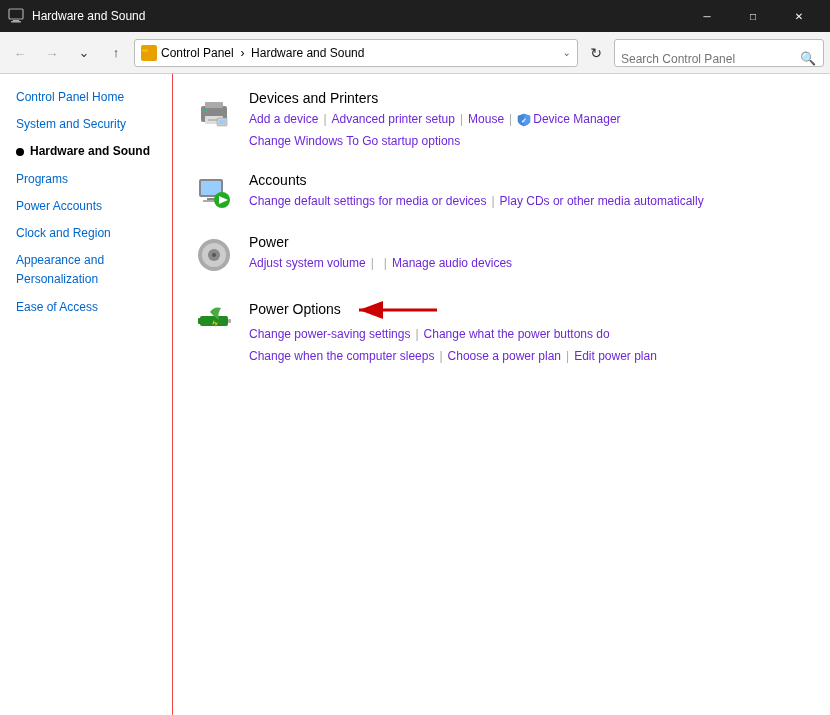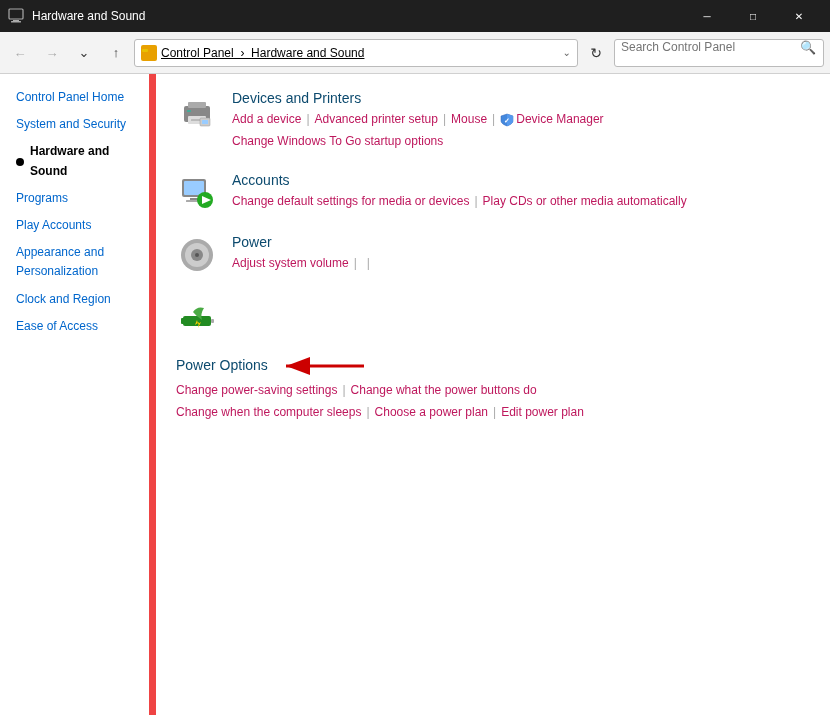--- a/index.html
+++ b/index.html
@@ -95,21 +95,20 @@
       display: flex;
       align-items: center;
       justify-content: center;
       font-size: 9px;
       color: #fff;
     }
     .address-text {
       font-size: 12px;
       color: #000;
       flex: 1;
-      text-decoration: underline;
     }
     .address-chevron {
       color: #666;
       font-size: 10px;
     }
     .refresh-btn {
       width: 28px;
       height: 28px;
       display: flex;
       align-items: center;
@@ -122,21 +121,21 @@
       border-radius: 3px;
     }
 
     .search-box {
       width: 210px;
       height: 28px;
       background: #fff;
       border: 1px solid #bbb;
       border-radius: 3px;
       display: flex;
-      align-items: flex-start;
+      align-items: flex-end;
       padding: 0 6px;
     }
     .search-input {
       border: none;
       outline: none;
       font-size: 12px;
       color: #999;
       flex: 1;
       background: transparent;
     }
@@ -146,23 +145,23 @@
     }
 
     
     .main-container {
       display: flex;
       height: calc(715px - 32px - 42px);
     }
 
     
     .sidebar {
-      width: 156px;
+      width: 173px;
       background: #fff;
-      border-right: 7px solid #ef4444;
+      border-right: 1px solid #ef4444;
       padding: 10px 0;
       flex-shrink: 0;
     }
     .sidebar-item {
       padding: 4px 16px;
       cursor: pointer;
       color: #0066cc;
       font-size: 12px;
       line-height: 1.6;
       display: flex;
@@ -201,31 +200,31 @@
       flex-shrink: 0;
       display: flex;
       align-items: center;
       justify-content: center;
     }
     .section-info {
       flex: 1;
     }
     .section-title {
       font-size: 14px;
-      color: #0c4a6e;
+      color: #000000;
       cursor: pointer;
       margin-bottom: 3px;
     }
     .section-links {
       font-size: 12px;
       color: #0066cc;
       line-height: 1.8;
     }
     .section-links a {
-      color: #be185d;
+      color: #6d28d9;
       text-decoration: none;
       cursor: pointer;
     }
     .sep {
       color: #aaa;
       margin: 0 5px;
     }
     .section-links-row {
       display: flex;
       align-items: center;
@@ -288,27 +287,27 @@
       <span>System and Security</span>
     </div>
     <div class="sidebar-item active">
       <span class="bullet"></span>
       <span>Hardware and Sound</span>
     </div>
     <div class="sidebar-item">
       <span>Programs</span>
     </div>
     <div class="sidebar-item">
-      <span>Play Accounts</span>
+      <span>Power Accounts</span>
+    </div>
+    <div class="sidebar-item">
+      <span>Clock and Region</span>
     </div>
     <div class="sidebar-item">
       <span>Appearance and<br>Personalization</span>
-    </div>
-    <div class="sidebar-item">
-      <span>Clock and Region</span>
     </div>
     <div class="sidebar-item">
       <span>Ease of Access</span>
     </div>
   </div>
 
   <div class="content">
 
     <div class="section">
       <div class="section-icon">
@@ -385,26 +384,27 @@
           <circle cx="19" cy="19" r="2" fill="#555"></circle>
         </svg>
       </div>
       <div class="section-info">
         <div class="section-title">Power</div>
         <div class="section-links">
           <div class="section-links-row">
             <a>Adjust system volume</a>
             <span class="sep">|</span>
             <span class="sep">|</span>
+            <a>Manage audio devices</a>
           </div>
         </div>
       </div>
     </div>
 
-    <div class="section" style="position:relative;flex-direction:column;">
+    <div class="section" style="position:relative;">
       <div class="section-icon">
         <svg width="38" height="38" viewBox="0 0 38 38">
 
           <rect x="5" y="18" width="28" height="10" rx="2" fill="#228b22"></rect>
           <rect x="3" y="20" width="3" height="6" rx="1" fill="#228b22"></rect>
           <rect x="33" y="21" width="3" height="4" rx="1" fill="#aaa"></rect>
 
           <path d="M15 14 Q19 8 26 10 Q22 16 24 22 Q18 18 15 14Z" fill="#4aaa44"></path>
           <polygon points="19,22 17,27 21,24 20,30 23,24 20,26" fill="#ffcc00"></polygon>
         </svg>

